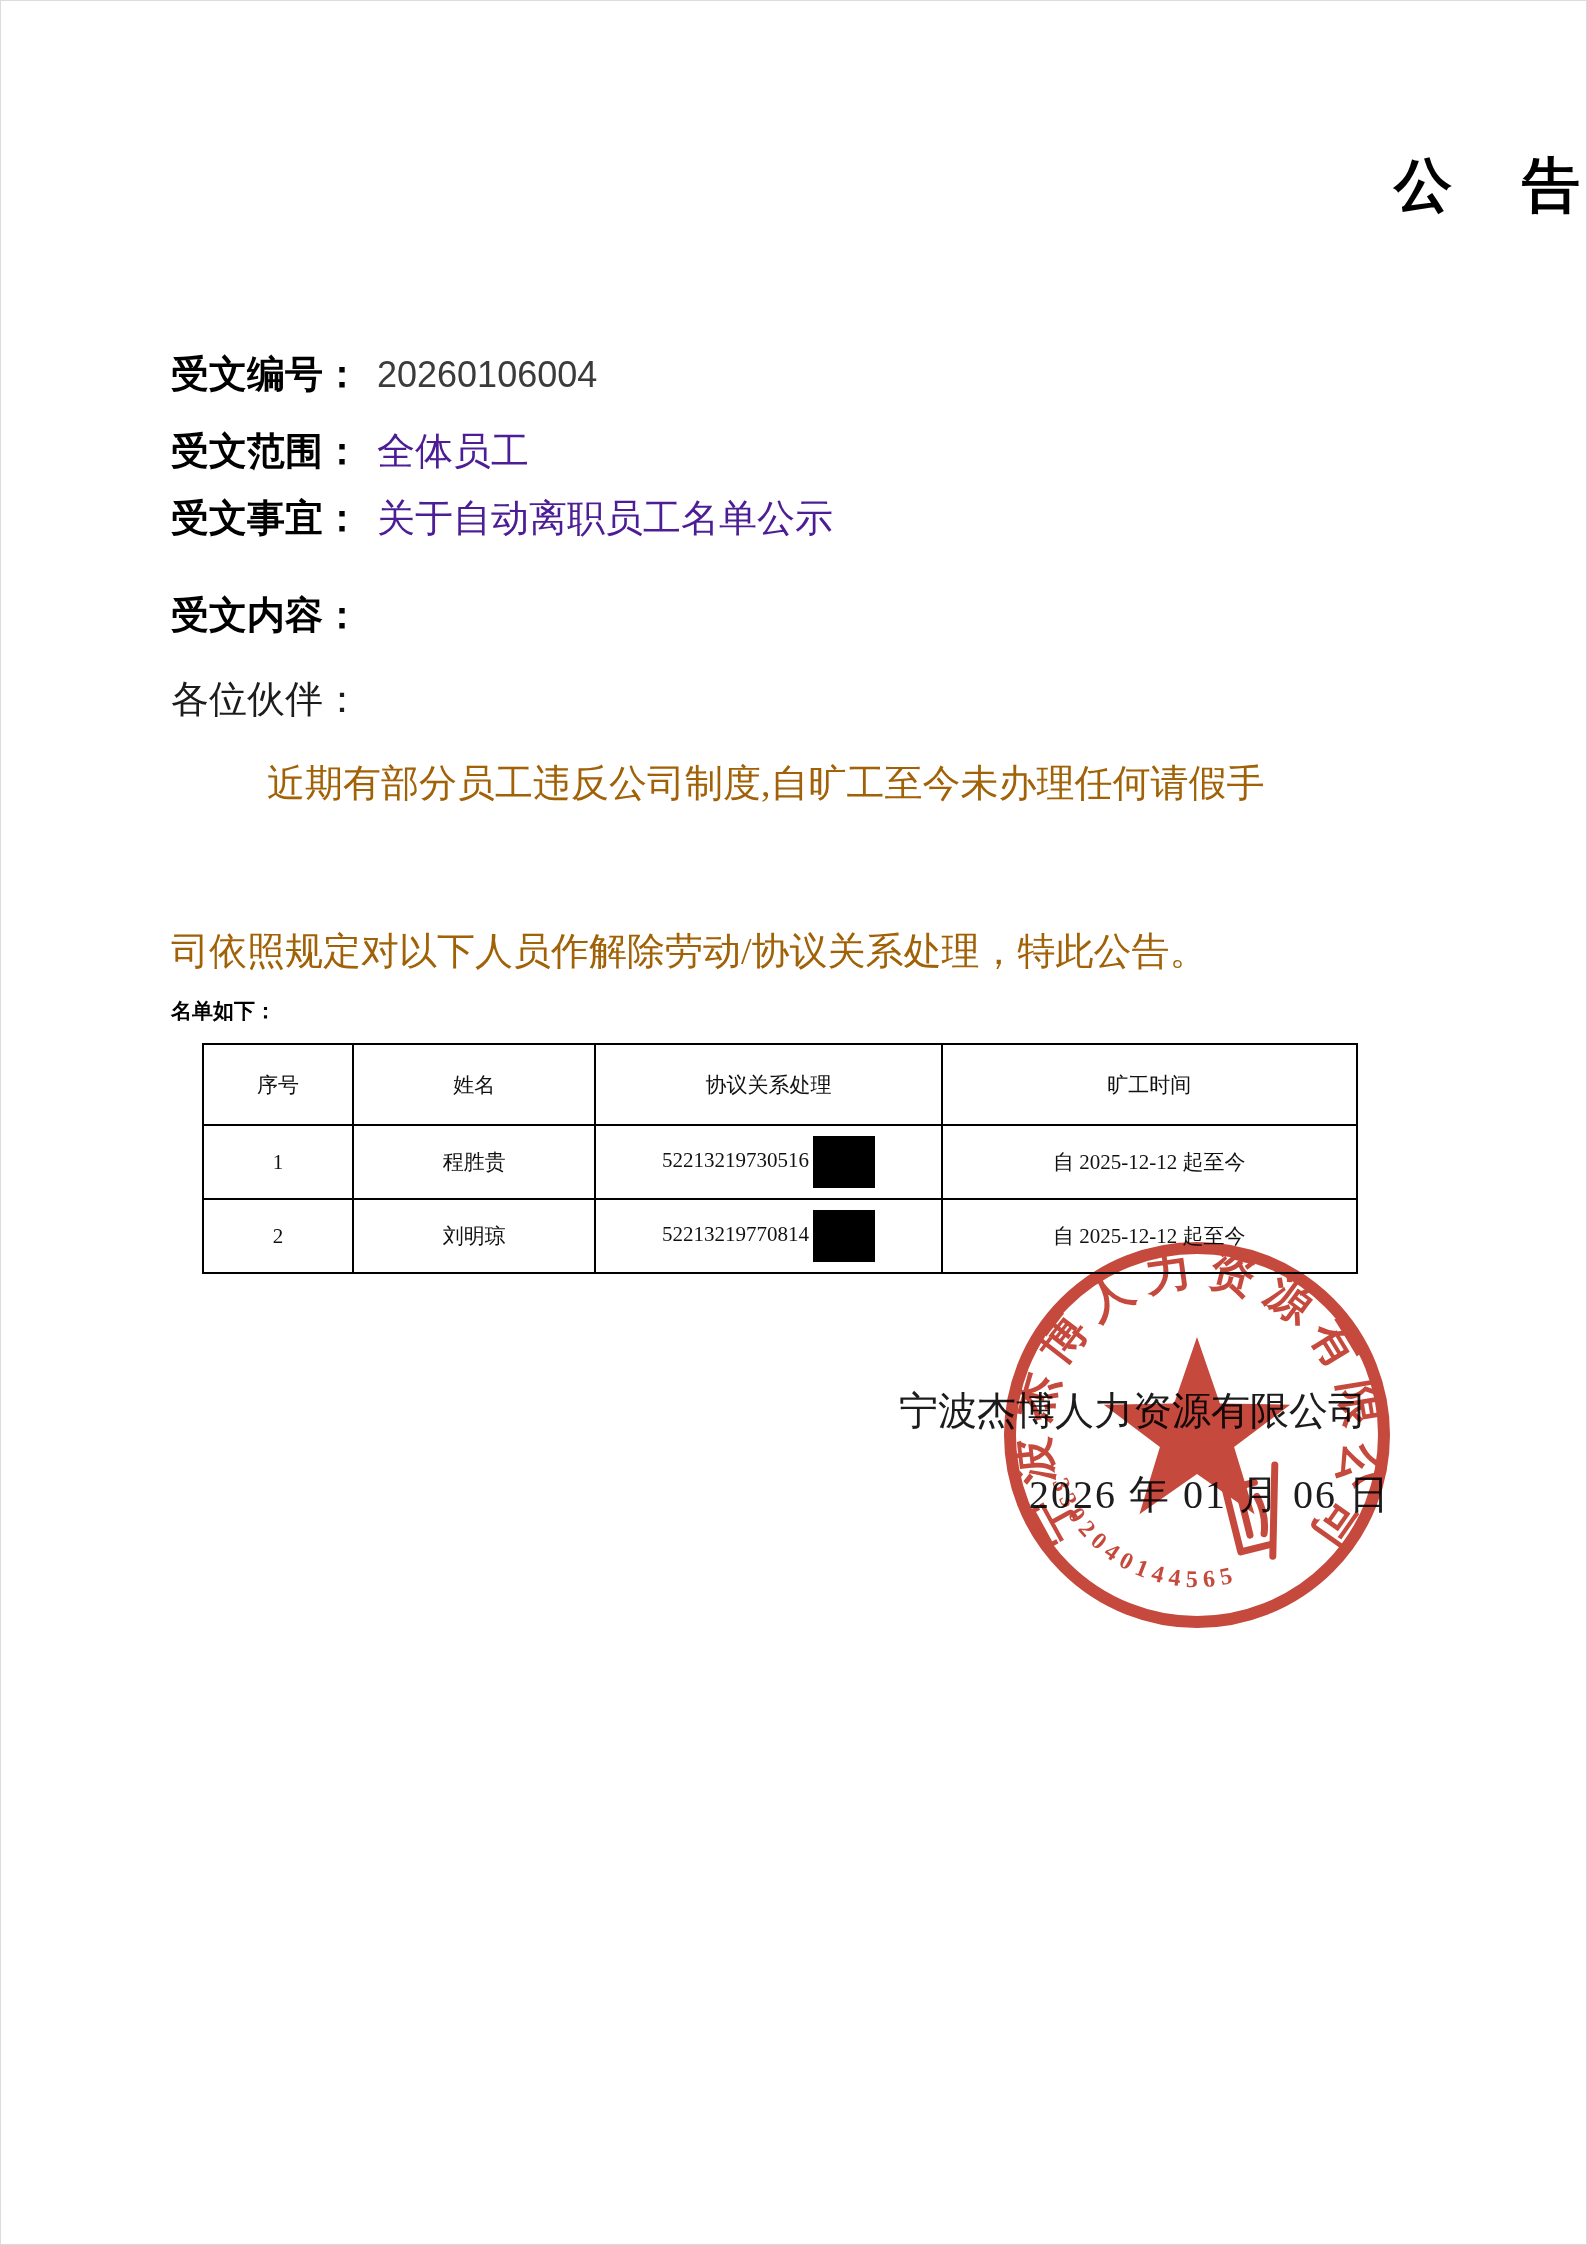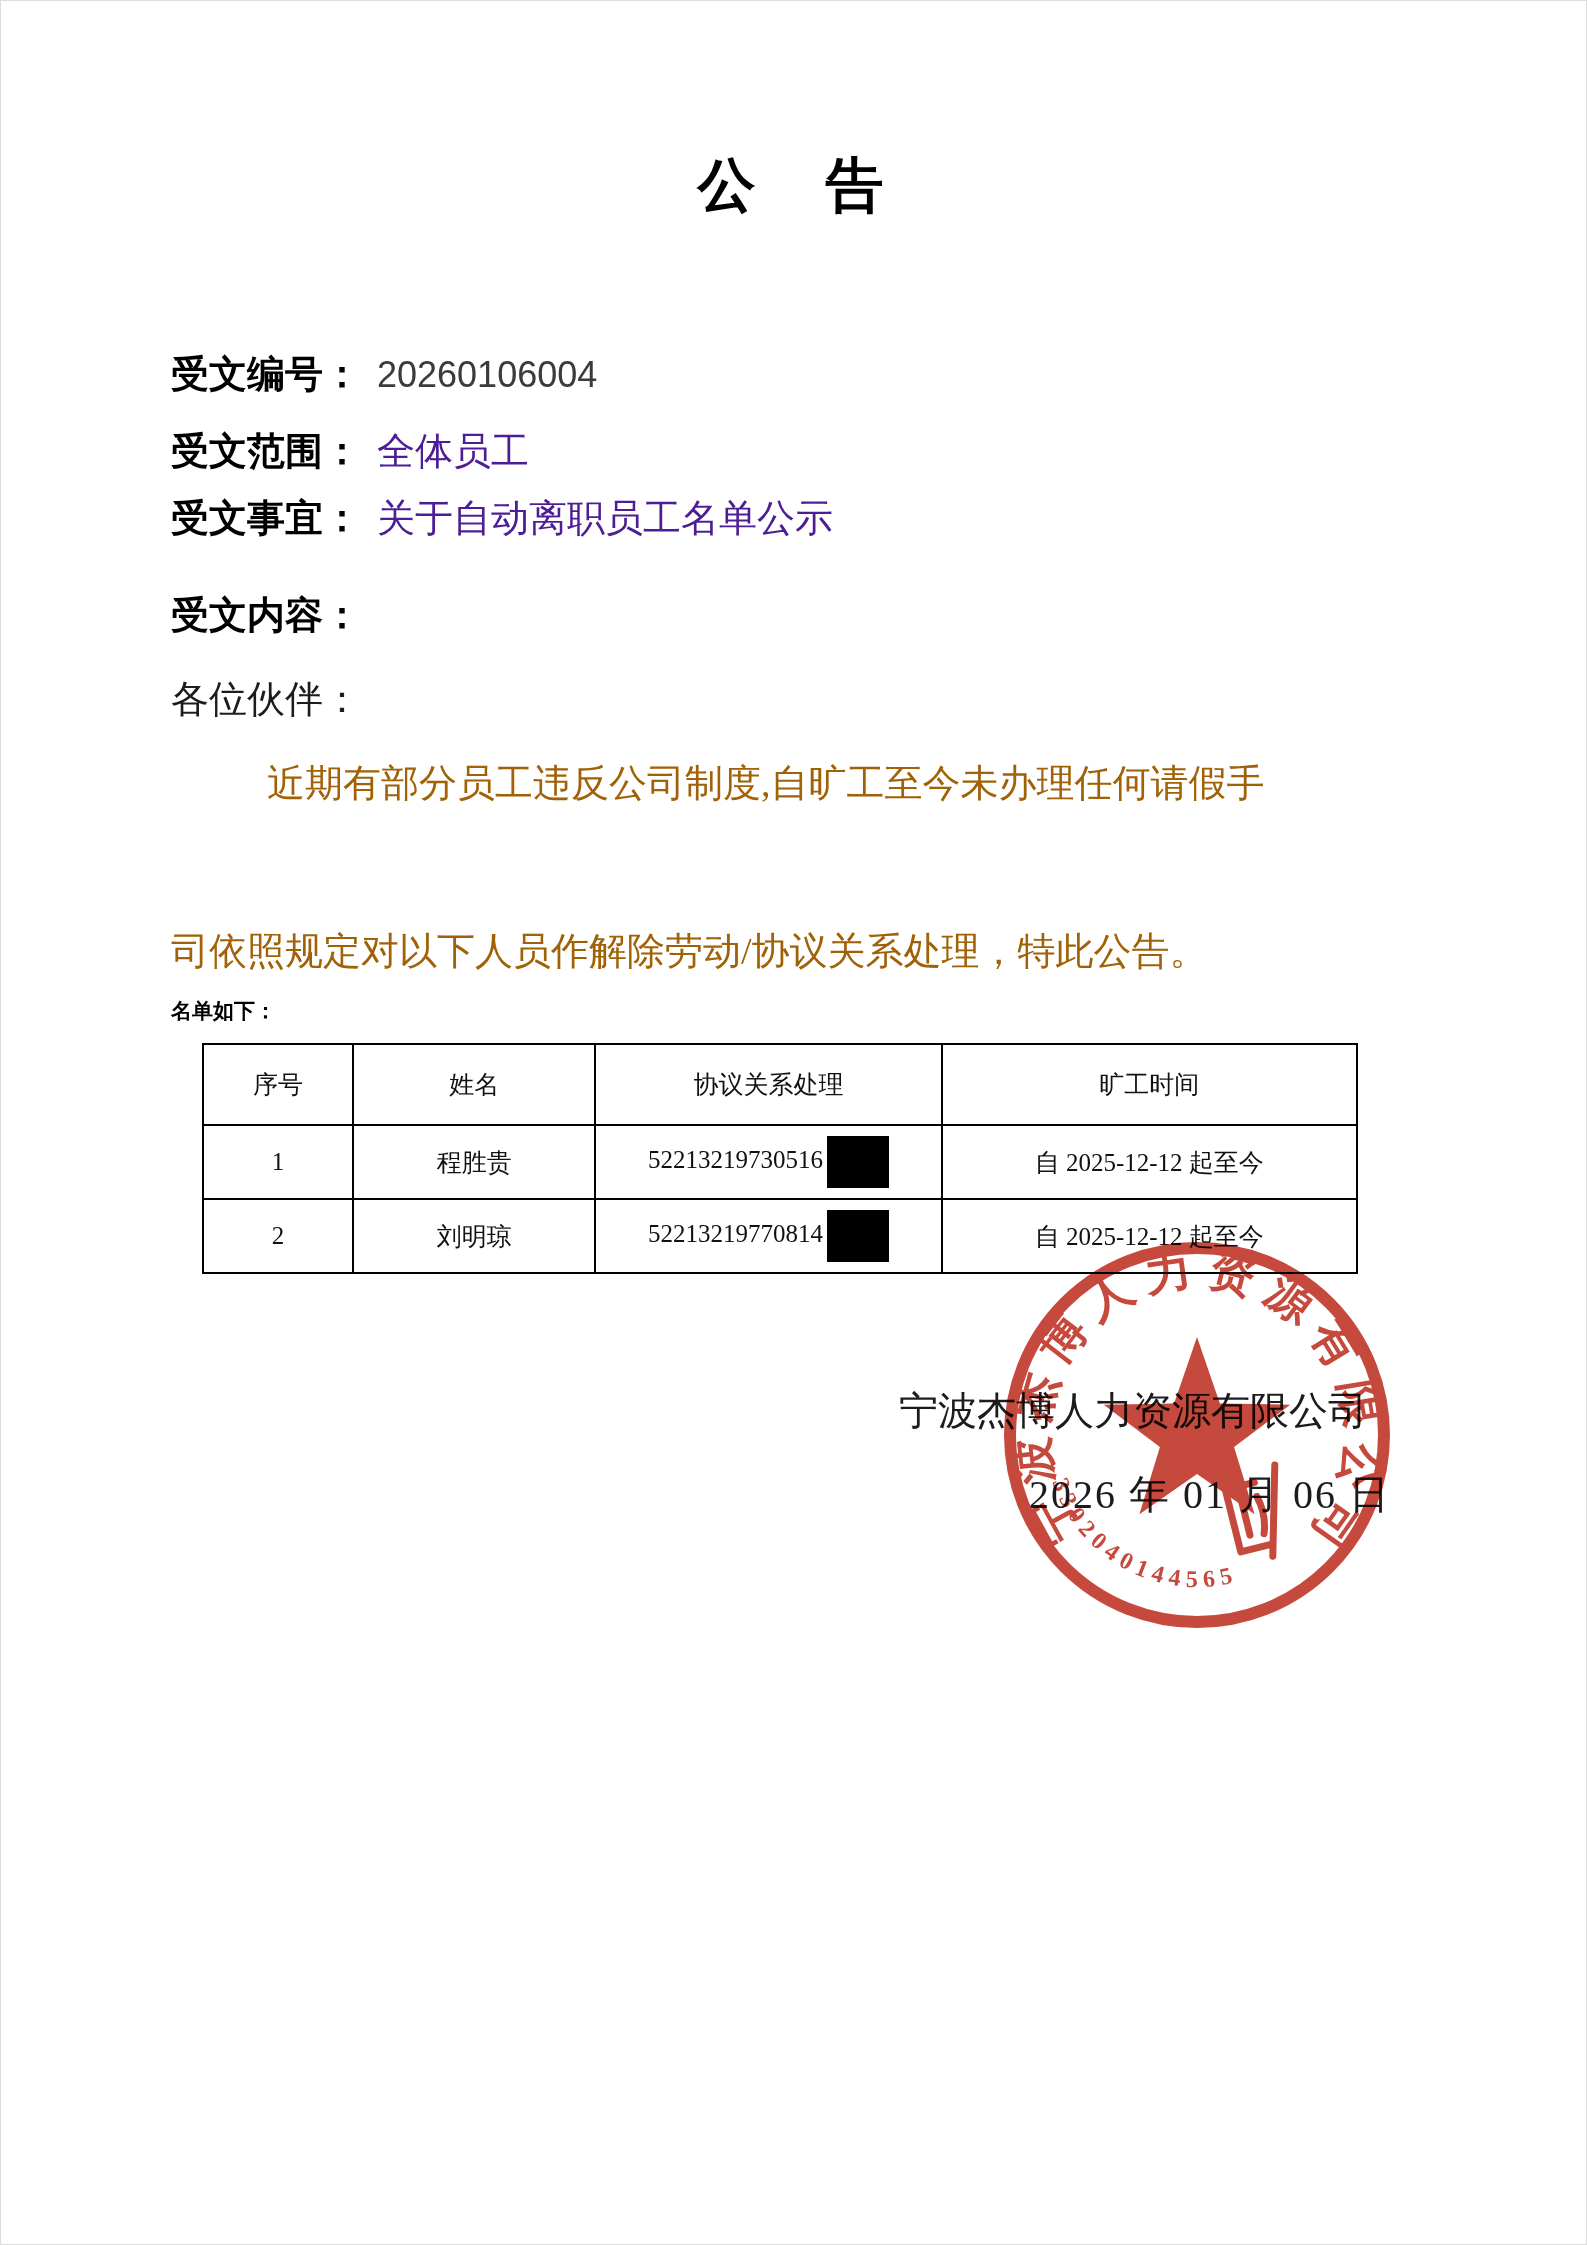--- a/index.html
+++ b/index.html
@@ -10,21 +10,21 @@
     background: #ffffff;
     border: 1px solid #dcdcdc;
     box-sizing: border-box;
     font-family: "Liberation Serif", "DejaVu Serif", serif;
     color: #111;
     overflow: hidden;
   }
   .abs { position: absolute; }
   .doc-title {
     top: 146px; left: 0; width: 100%;
-    text-align: center;
+    text-align: right;
     font-size: 58px; font-weight: bold;
     letter-spacing: 6px;
     color: #000;
   }
   .meta-line { left: 170px; font-size: 38px; white-space: nowrap; }
   .meta-label { font-weight: bold; color: #000; }
   .meta-value { margin-left: 16px; color: #4c1d95; }
   .meta-value.numeric {
     font-family: "Liberation Sans", "DejaVu Sans", sans-serif;
     font-size: 36px; color: #3b3b3b;
@@ -37,21 +37,21 @@
   }
   .para-line.indent { text-indent: 96px; }
   .list-label { left: 170px; font-size: 21px; font-weight: bold; color: #000; }
 
   table.roster {
     position: absolute;
     left: 201px; top: 1042px;
     width: 1156px;
     border-collapse: collapse;
     table-layout: fixed;
-    font-size: 25px;
+    font-size: 21px;
     color: #111;
   }
   table.roster th, table.roster td {
     border: 2px solid #000;
     text-align: center;
     vertical-align: middle;
     font-weight: normal;
     padding: 0;
   }
   table.roster thead tr { height: 81px; }

